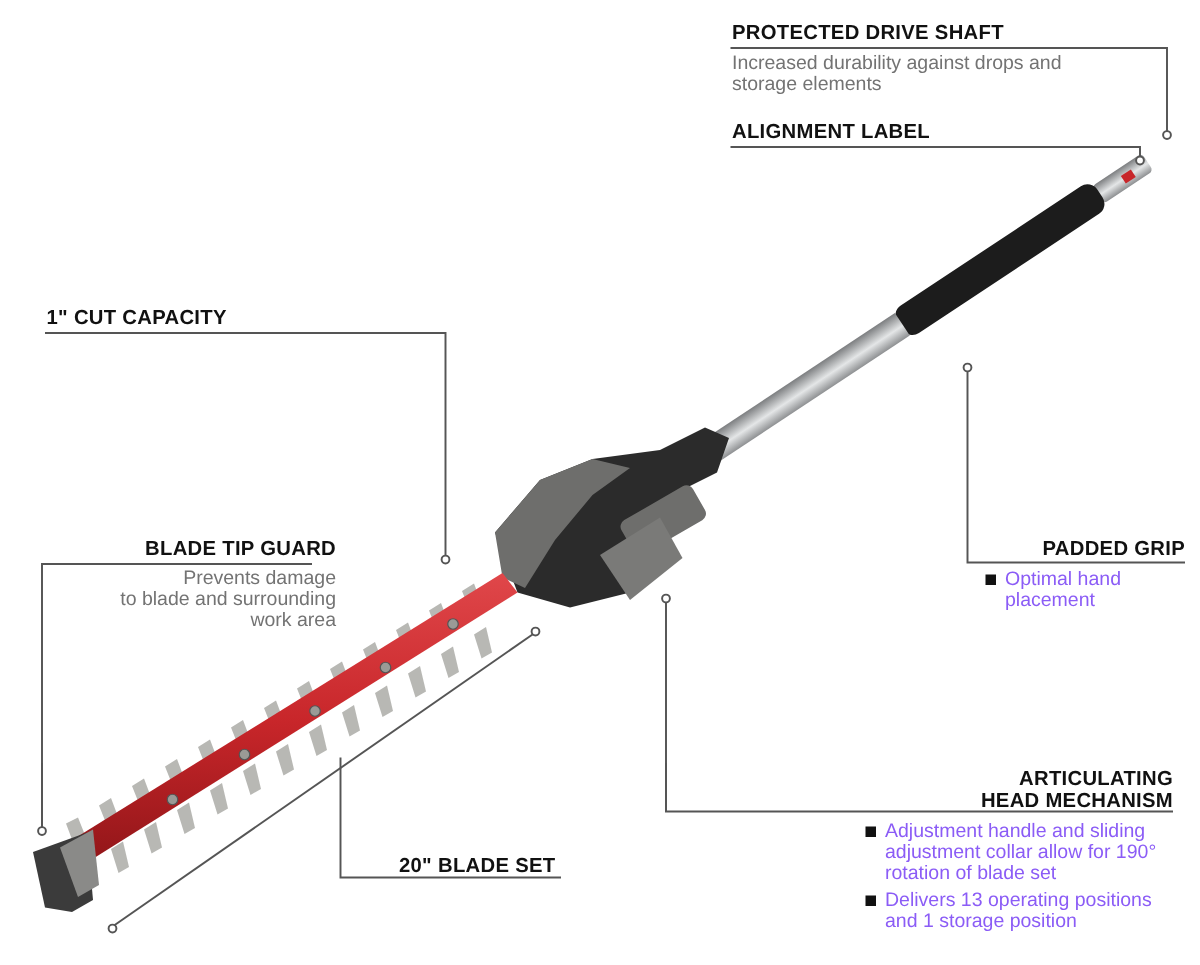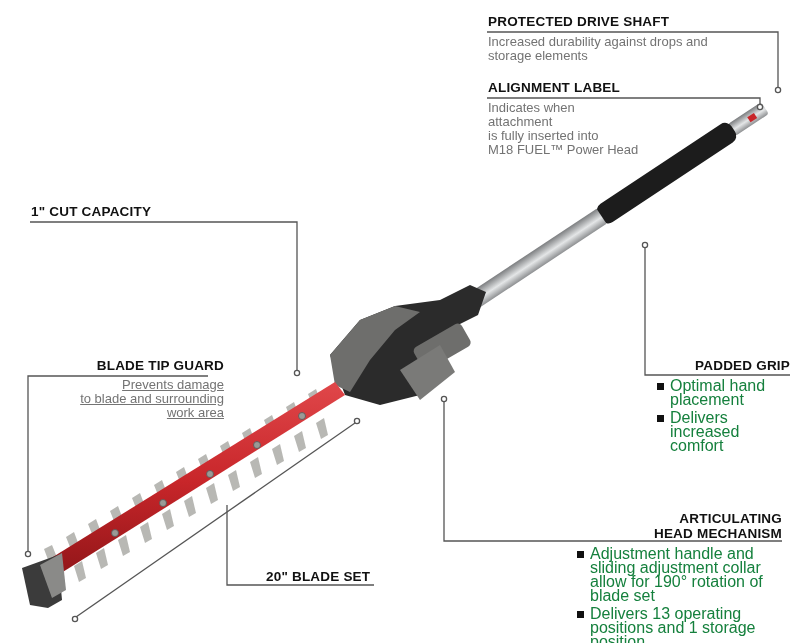--- a/index.html
+++ b/index.html
@@ -3,21 +3,21 @@
 <meta charset="utf-8">
 <style>
   html, body { margin:0; padding:0; background:#ffffff; }
   body { width:800px; height:643px; position:relative; overflow:hidden;
          font-family:"Liberation Sans", sans-serif; color:#222; }
   .canvas { position:absolute; left:0; top:0; width:640px; height:643px; }
   .callout { position:absolute; }
   .title { font-weight:bold; font-size:13.5px; color:#111; letter-spacing:0.2px; line-height:15px; }
   .desc { font-size:13px; color:#737373; line-height:14px; }
   .right { text-align:right; }
-  .bullets { list-style:none; margin:0; padding:0; font-size:16px; color:#15803d; line-height:14px; }
+  .bullets { list-style:none; margin:0; padding:0; font-size:13px; color:#8b5cf6; line-height:14px; }
   .bullets li { position:relative; padding-left:14px; margin-bottom:4px; }
   .bullets li::before { content:""; position:absolute; left:1px; top:4px; width:7px; height:7px; background:#111; }
   svg { position:absolute; left:0; top:0; }
 </style>
 </head>
 <body>
 
 <div class="canvas">
 
   <svg width="800" height="643" viewBox="0 0 800 643">
@@ -119,45 +119,39 @@
     </g>
   </svg>
 
   <div class="callout" style="left:488px; top:14px;">
     <div class="title">PROTECTED DRIVE SHAFT</div>
     <div class="desc" style="margin-top:6px; width:250px;">Increased durability against drops and storage elements</div>
   </div>
 
   <div class="callout" style="left:488px; top:80px;">
     <div class="title">ALIGNMENT LABEL</div>
-    <div class="desc" style="margin-top:6px;">
-      <div>Indicates when attachment</div>
-      <div>is fully inserted into</div>
-      <div>M18 FUEL™ Power Head</div>
-    </div>
   </div>
 
   <div class="callout" style="left:31px; top:204px;">
     <div class="title">1" CUT CAPACITY</div>
   </div>
 
   <div class="callout right" style="left:30px; top:358px; width:178px;padding-left:16px;">
     <div class="title">BLADE TIP GUARD</div>
-    <div class="desc" style="margin-top:5px;text-decoration:underline;">
+    <div class="desc" style="margin-top:5px;">
       <div>Prevents damage</div>
       <div>to blade and surrounding</div>
       <div>work area</div>
     </div>
   </div>
 
   <div class="callout" style="left:656px; top:358px; width:140px;">
     <div class="title right" style="margin-right:6px;">PADDED GRIP</div>
     <ul class="bullets" style="margin-top:6px;">
       <li>Optimal hand placement</li>
-      <li>Delivers increased comfort</li>
     </ul>
   </div>
 
   <div class="callout" style="left:576px; top:511px; width:210px;">
     <div class="title right" style="margin-right:4px;">
       <div>ARTICULATING</div>
       <div>HEAD MECHANISM</div>
     </div>
     <ul class="bullets" style="margin-top:6px;">
       <li>Adjustment handle and sliding adjustment collar allow for 190° rotation of blade set</li>

